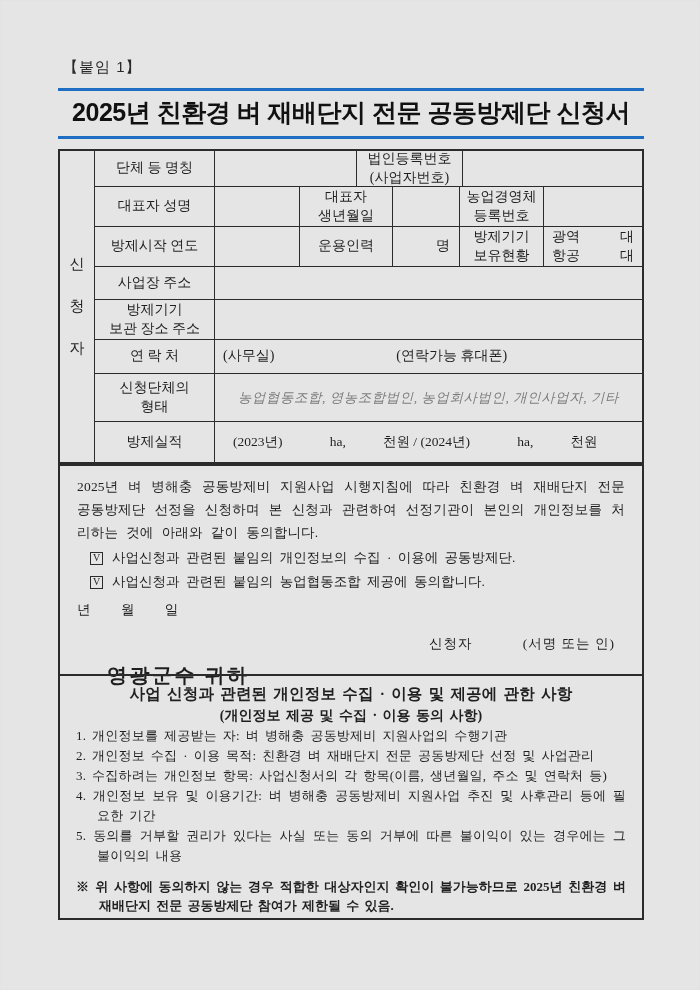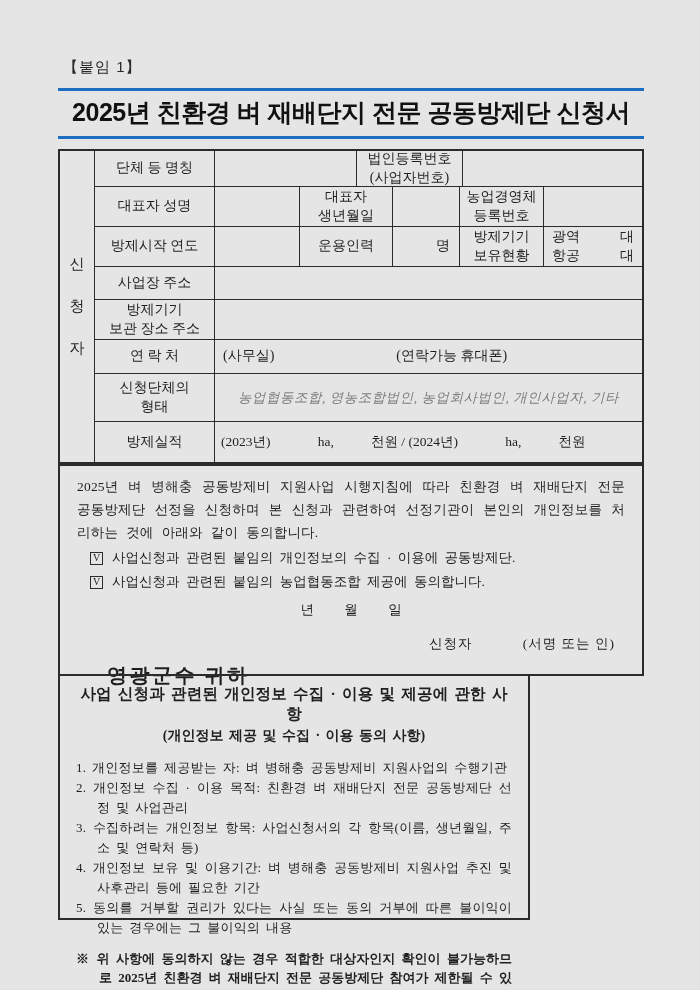--- a/index.html
+++ b/index.html
@@ -44,21 +44,21 @@
     justify-content:center; text-align:center; font-size:14px; line-height:1.3;
     overflow:hidden;
   }
   .tcell:last-child { border-right:none; }
   .tcell.pre { white-space:pre-line; }
   .tcell.fill { justify-content:flex-start; }
   .lbl { flex:0 0 120px; }
   .grow { flex:1 1 auto; }
   .r1 { height:36px; } .r2 { height:40px; } .r3 { height:40px; }
   .r4 { height:33px; } .r5 { height:40px; } .r6 { height:34px; }
-  .r7 { height:48px; } .r8 { height:40px; }
+  .r7 { height:48px; } .r8 { height:40px;gap:12px; }
   .w142 { flex:0 0 142px; } .w106 { flex:0 0 106px; }
   .w85 { flex:0 0 85px; } .w93 { flex:0 0 93px; }
   .w67 { flex:0 0 67px; } .w84 { flex:0 0 84px; }
   .unit-cell { justify-content:flex-end; padding-right:9px; }
   .equip-cell { flex-direction:column; justify-content:center; padding:0 8px; align-items:stretch; }
   .equip-line { display:flex; justify-content:space-between; line-height:1.35; }
   .contact-cell { padding-left:8px; }
   .contact-mobile { margin-left:122px; }
   .org-type-value { font-style:italic; color:#7d7d7d; font-size:13.5px; letter-spacing:0.5px; }
   .perf-cell { padding-left:6px; white-space:pre; font-size:13.5px; }
@@ -70,34 +70,34 @@
   }
   .consent-par {
     font-size:13.5px; line-height:23px; text-align:justify; word-spacing:4.5px; letter-spacing:0.2px;
   }
   .chk-line { margin-top:4px; padding-left:13px; font-size:13.5px; line-height:20px; word-spacing:3px; display:flex; align-items:center; }
   .chk-box {
     display:inline-flex; align-items:center; justify-content:center;
     width:13px; height:13px; border:1px solid #2b2b2b; margin-right:9px;
     font-size:10px; font-family:"Liberation Serif", serif; flex:0 0 13px;
   }
-  .date-line { margin-top:9px; text-align:center; font-size:13.5px; line-height:18px; white-space:pre; }
+  .date-line { margin-top:9px; font-size:13.5px; line-height:18px; white-space:pre; }
   .signer-line { margin-top:16px; display:flex; font-size:13.5px; line-height:18px; padding-right:10px; }
   .signer-label { margin-left:352px; letter-spacing:1px; }
   .sign-note { margin-left:auto; letter-spacing:1px; }
   .recipient { margin-top:9px; margin-left:30px; font-size:20px; font-weight:bold; letter-spacing:2.5px; }
 
   
   .info-box {
-    position:absolute; left:0; top:673px; width:472px; height:246px;
+    position:absolute; left:0; top:673px; width:586px; height:246px;
     border:2px solid #2b2b2b; padding:8px 16px 0 16px;
   }
   .info-title { text-align:center; font-weight:bold; font-size:15.5px; line-height:20px; word-spacing:2px; letter-spacing:0.2px; }
   .info-subtitle { text-align:center; font-weight:bold; font-size:14px; line-height:20px; margin-top:2px; word-spacing:2px; }
-  .info-list { margin-top:12px; list-style:none; }
+  .info-list { list-style:none; }
   .info-item {
     font-size:13px; line-height:20px; padding-left:21px; text-indent:-21px;
     word-spacing:2.5px; letter-spacing:0.2px; text-align:justify;
   }
   .info-note {
     margin-top:11px; font-weight:bold; font-size:13px; line-height:19px;
     padding-left:23px; text-indent:-23px; word-spacing:2px; text-align:justify;
   }
 </style>
 </head>

